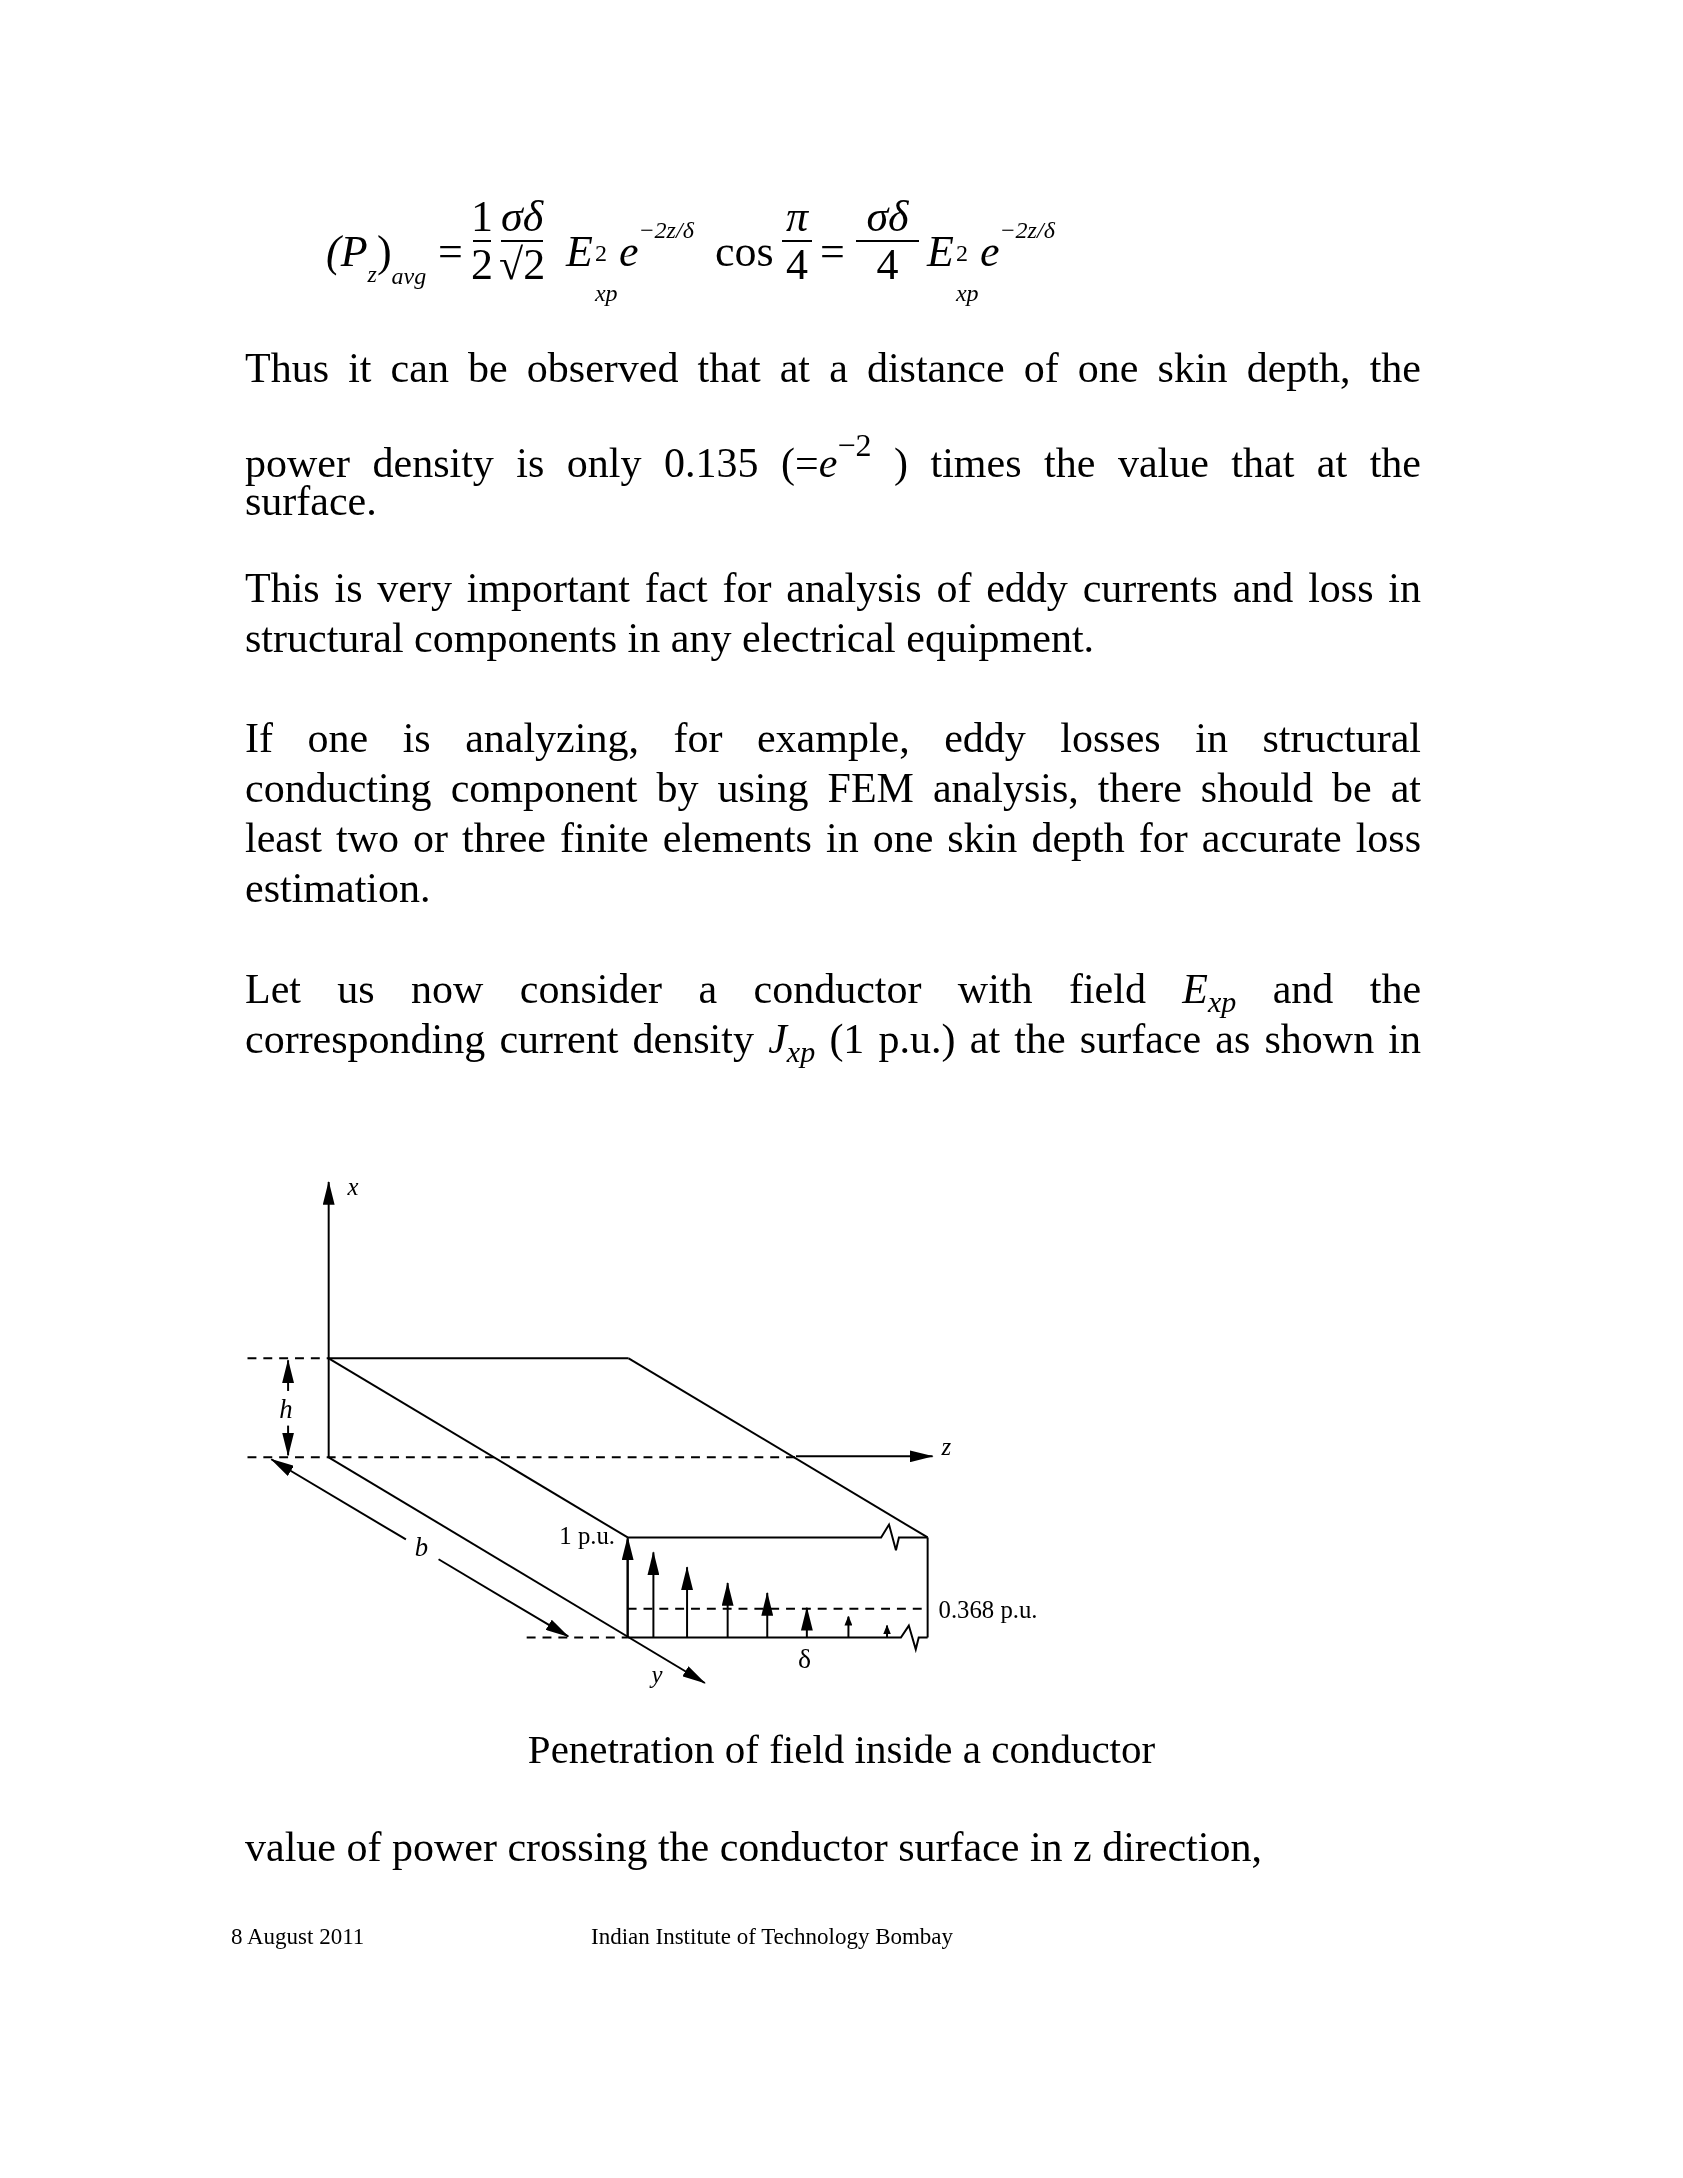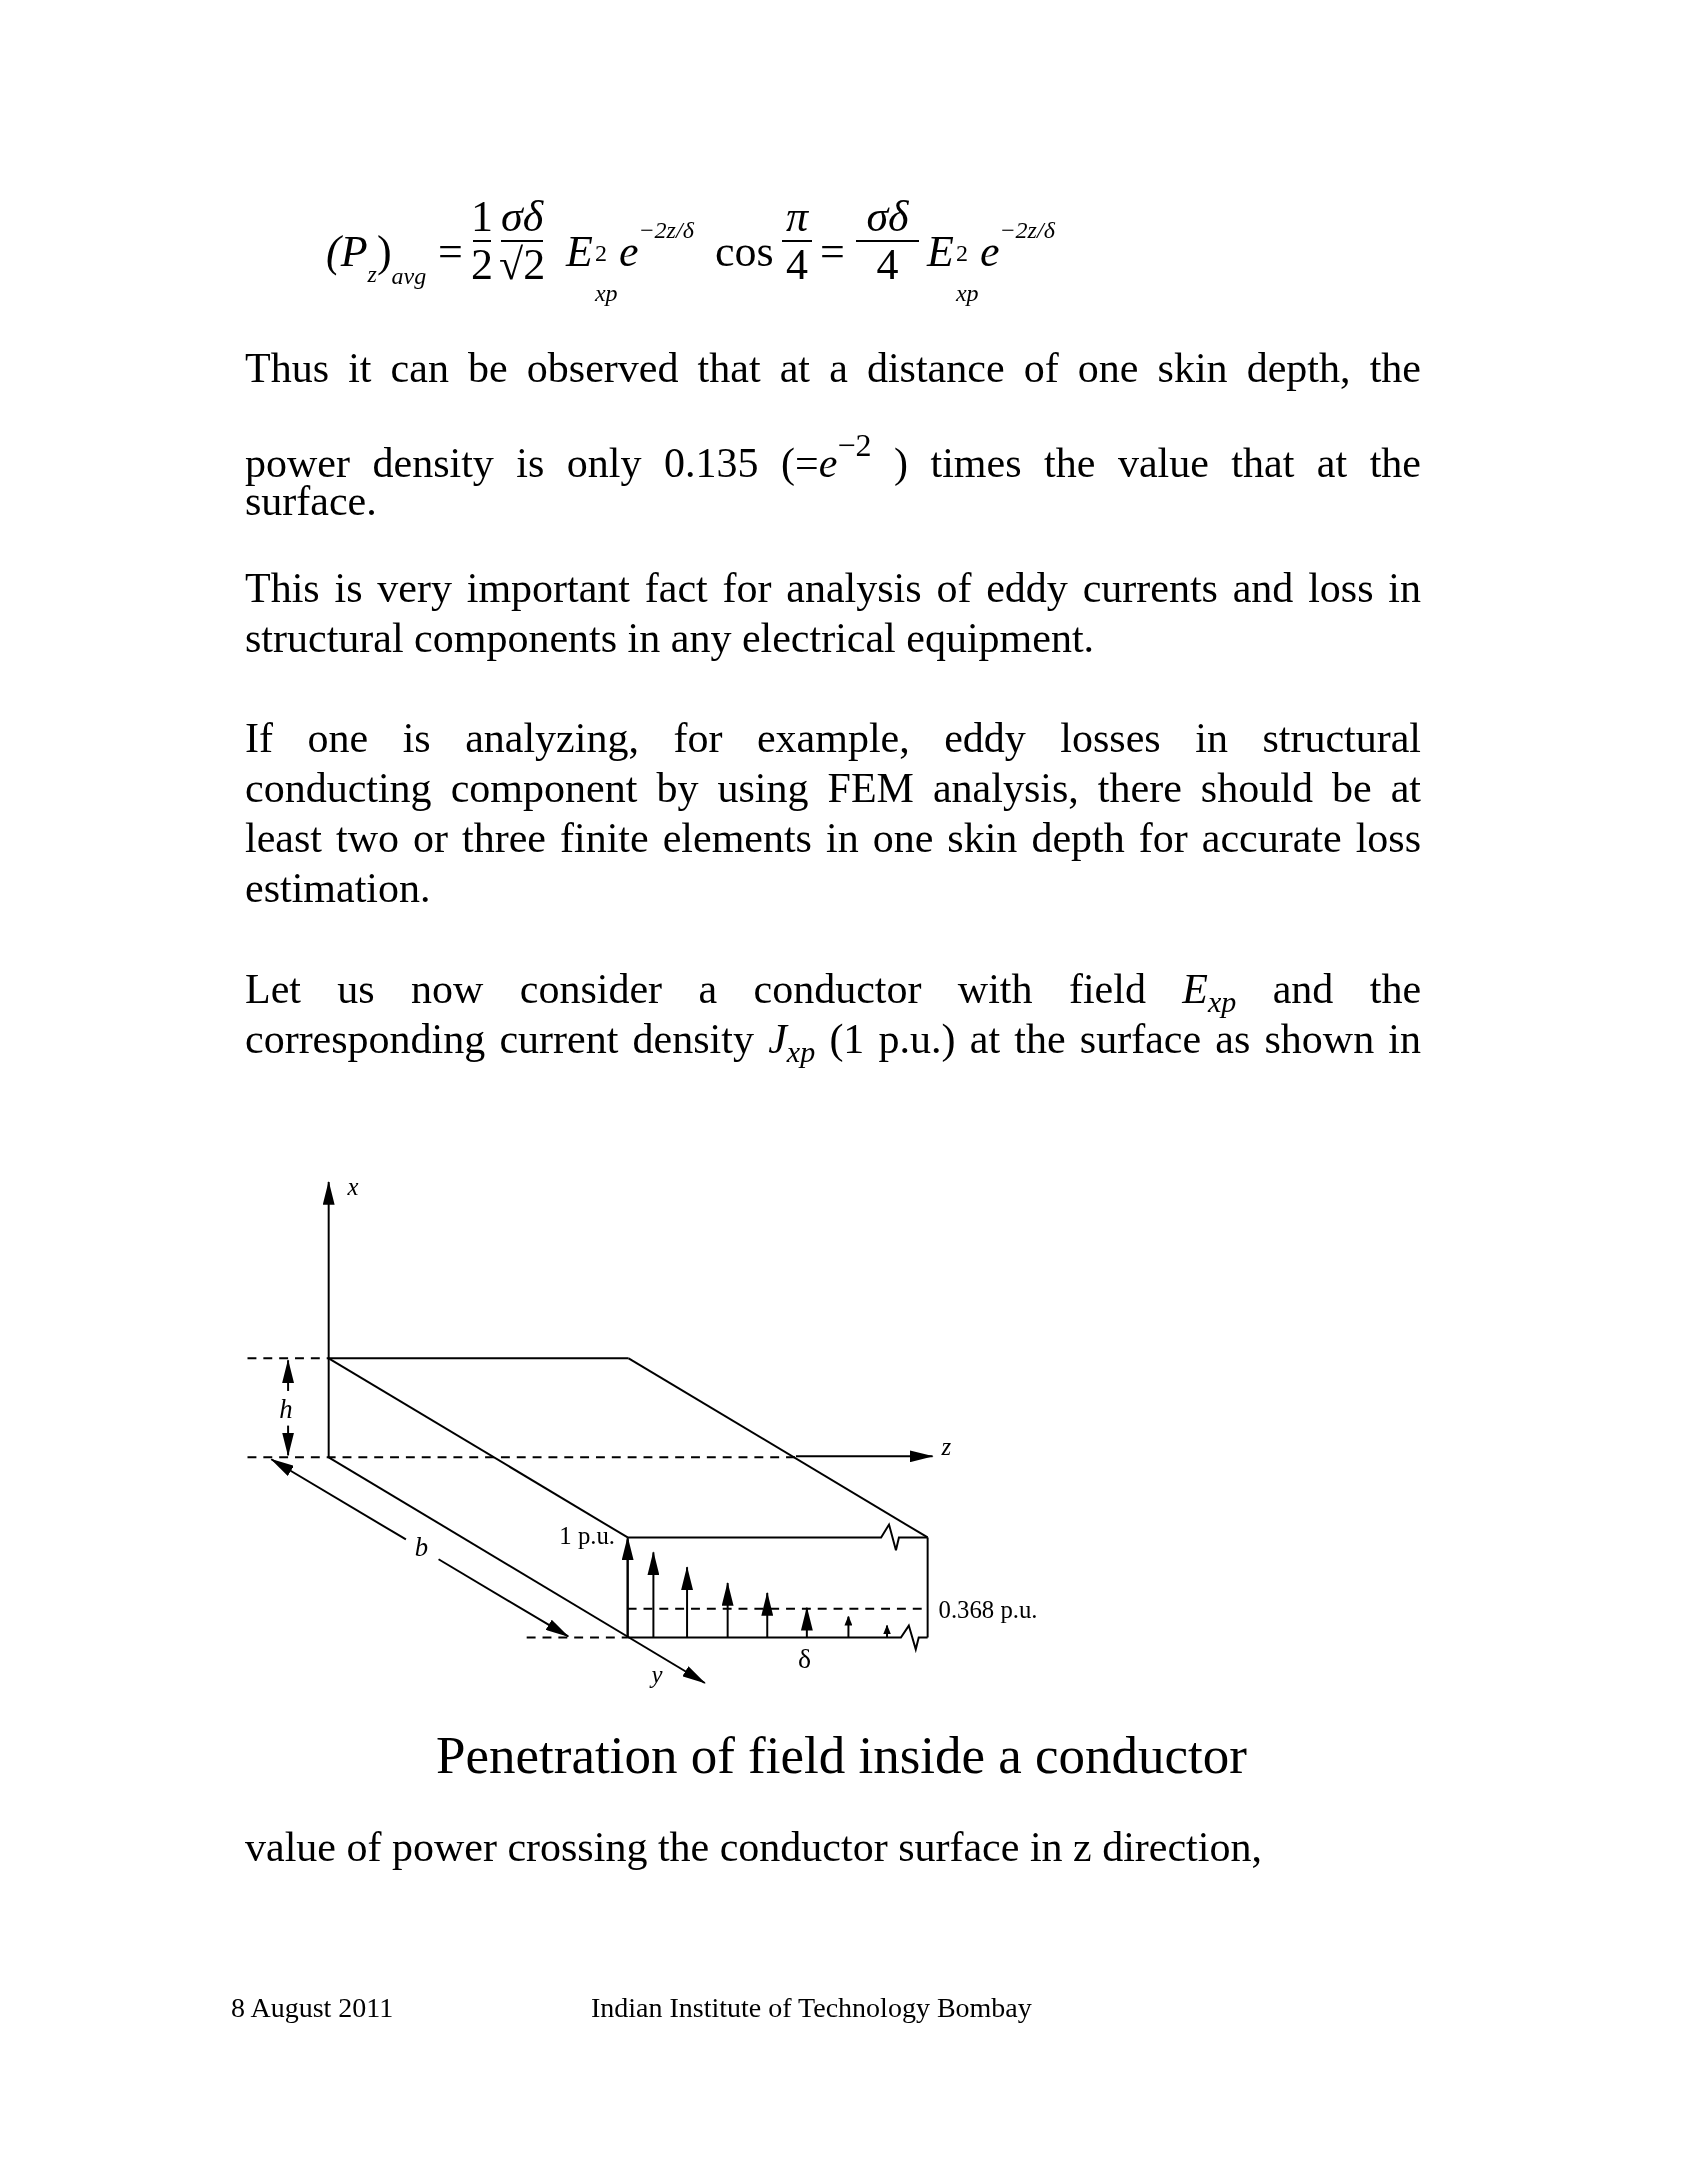--- a/index.html
+++ b/index.html
@@ -9,22 +9,22 @@
   .para { position:absolute; left:245px; width:1176px; font-size:42px; line-height:50px;
           text-align:justify; text-align-last:auto; }
   .para .line { display:block; text-align:justify; text-align-last:justify; white-space:nowrap; height:50px; }
   .para .line.last { text-align-last:left; }
   .eq { position:absolute; font-size:44px; }
   .it { font-style:italic; }
   .frac { display:inline-block; vertical-align:middle; text-align:center; position:relative; }
   .frac .num, .frac .den { display:block; line-height:46px; }
   .frac .bar { display:block; border-top:2px solid #000; margin:0 2px; }
   sub, sup { font-size:24px; }
-  .caption { position:absolute; left:0; width:1683px; text-align:center; top:1725px; font-size:53px; }
-  .footer { position:absolute; top:1992px; font-size:28px; }
+  .caption { position:absolute; left:0; width:1683px; text-align:center; top:1725px; font-size:41px; }
+  .footer { position:absolute; top:1924px; font-size:23px; }
   svg text { font-family:"Liberation Serif", serif; }
 </style>
 </head>
 <body>
 
 <div class="eq" style="left:315px; top:194px; height:119px; white-space:nowrap;">
   <span style="position:absolute; left:11px; top:32px;">
     <span class="it">(P</span><sub class="it" style="position:relative; top:6px;">z</sub><span>)</span><sub class="it" style="position:relative; top:8px;">avg</sub>
   </span>
   <span style="position:absolute; left:123px; top:32px;">=</span>

